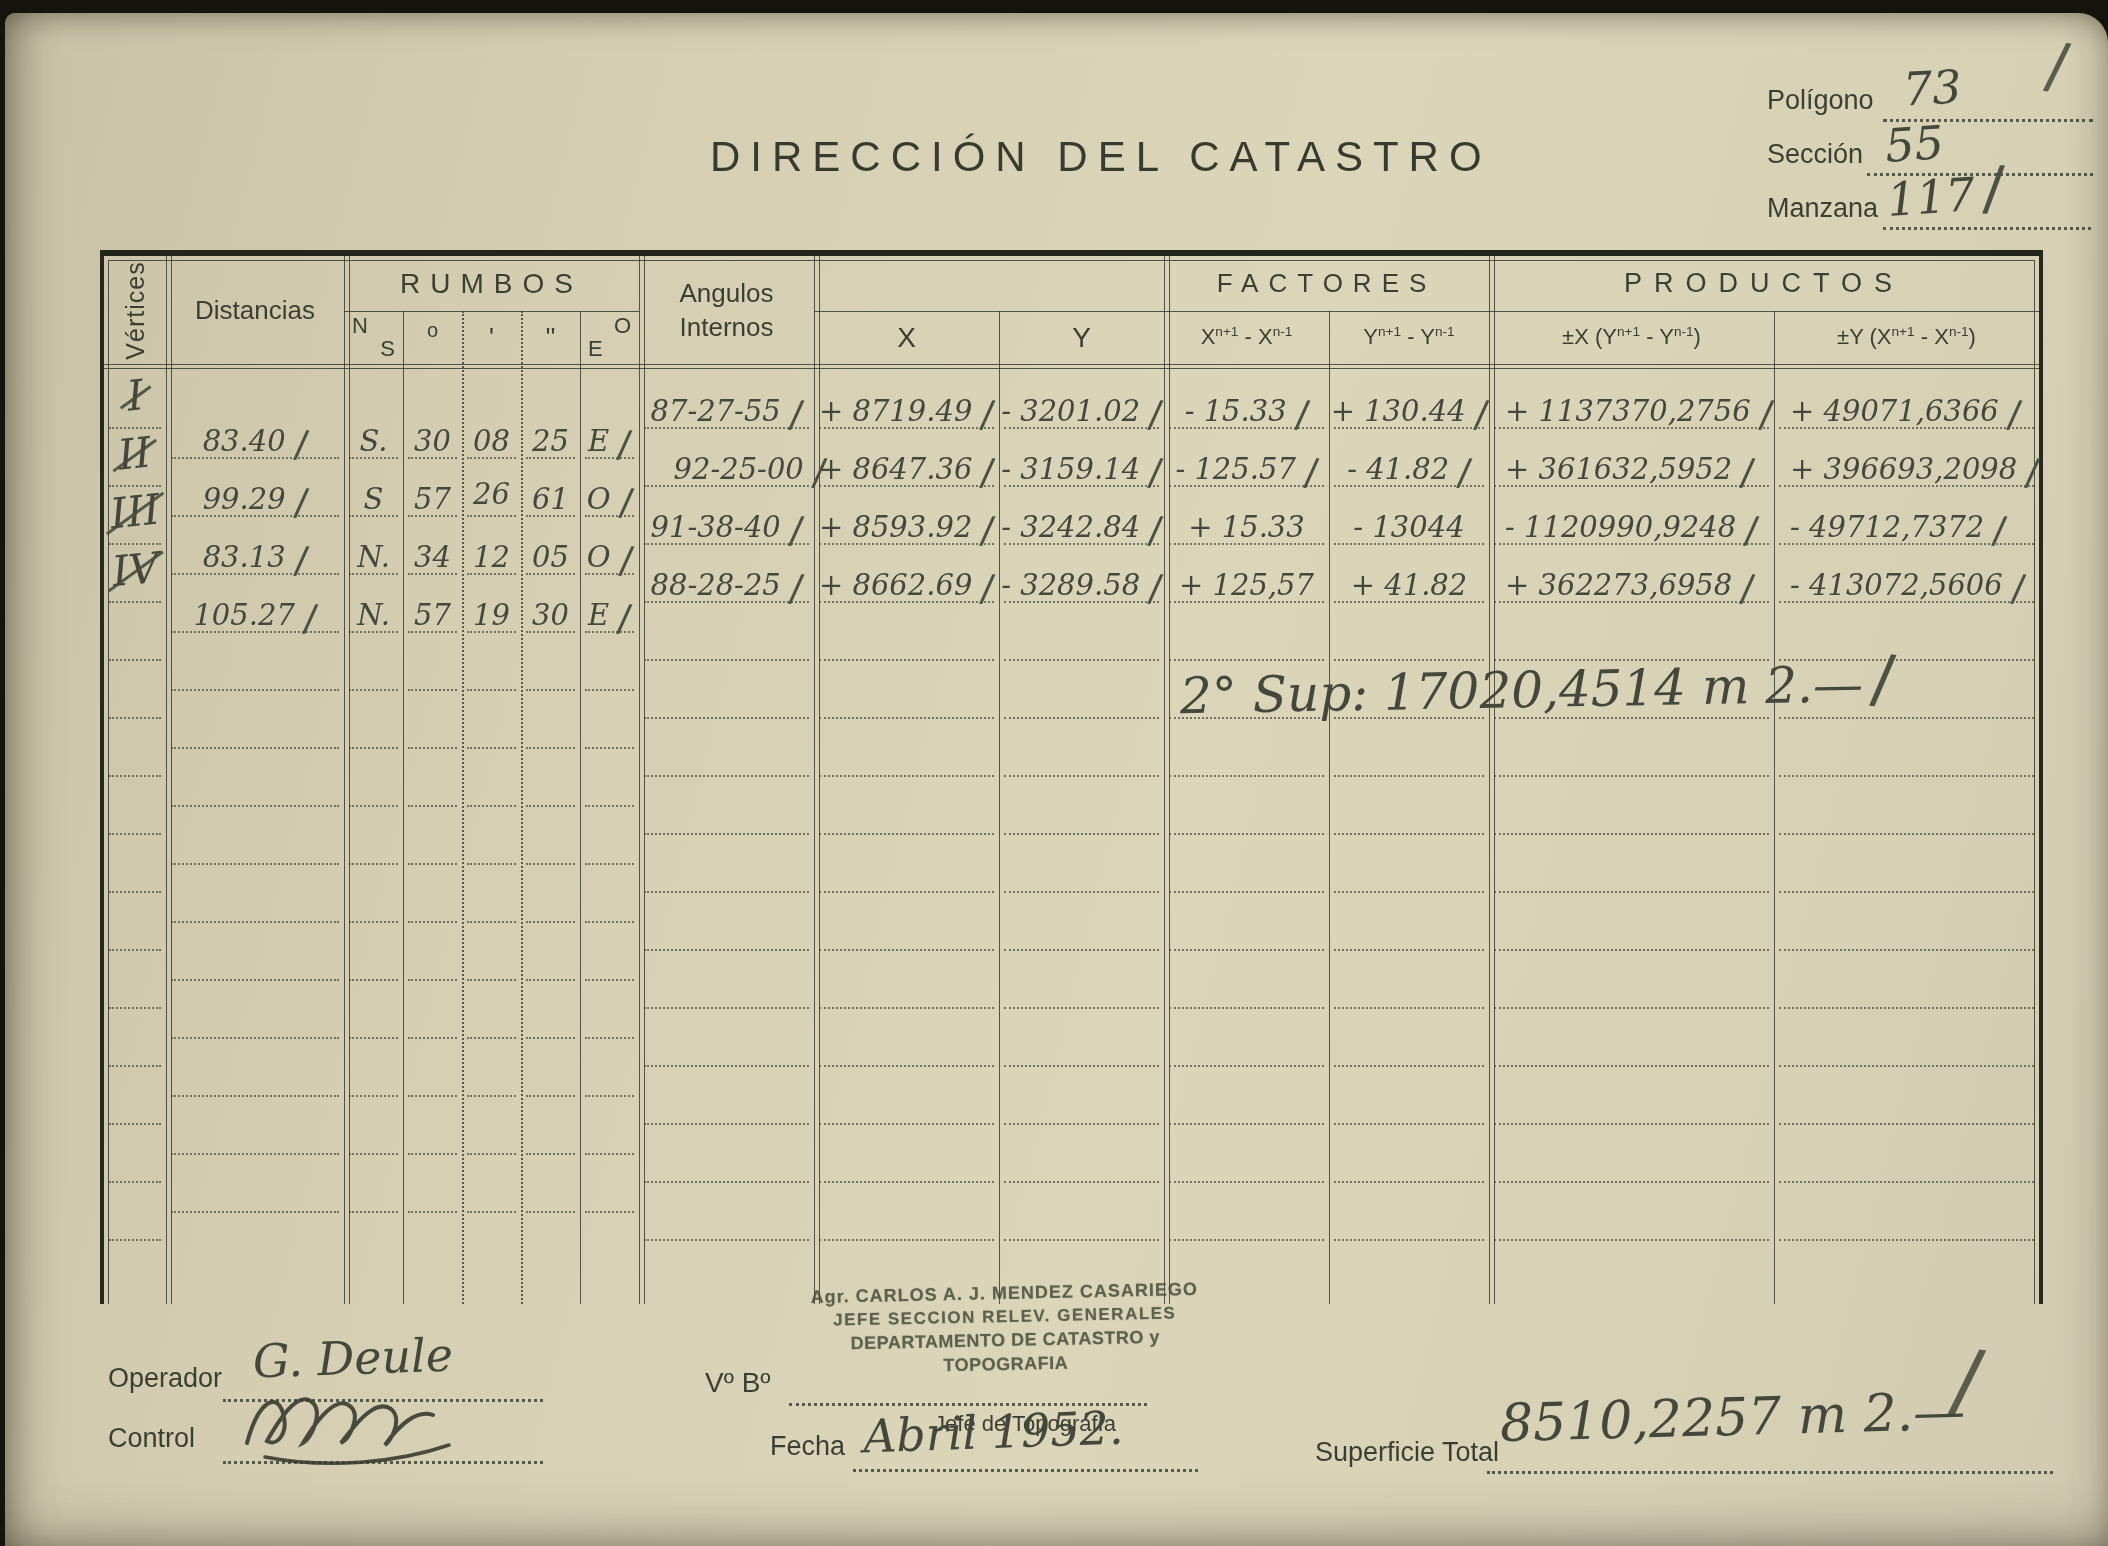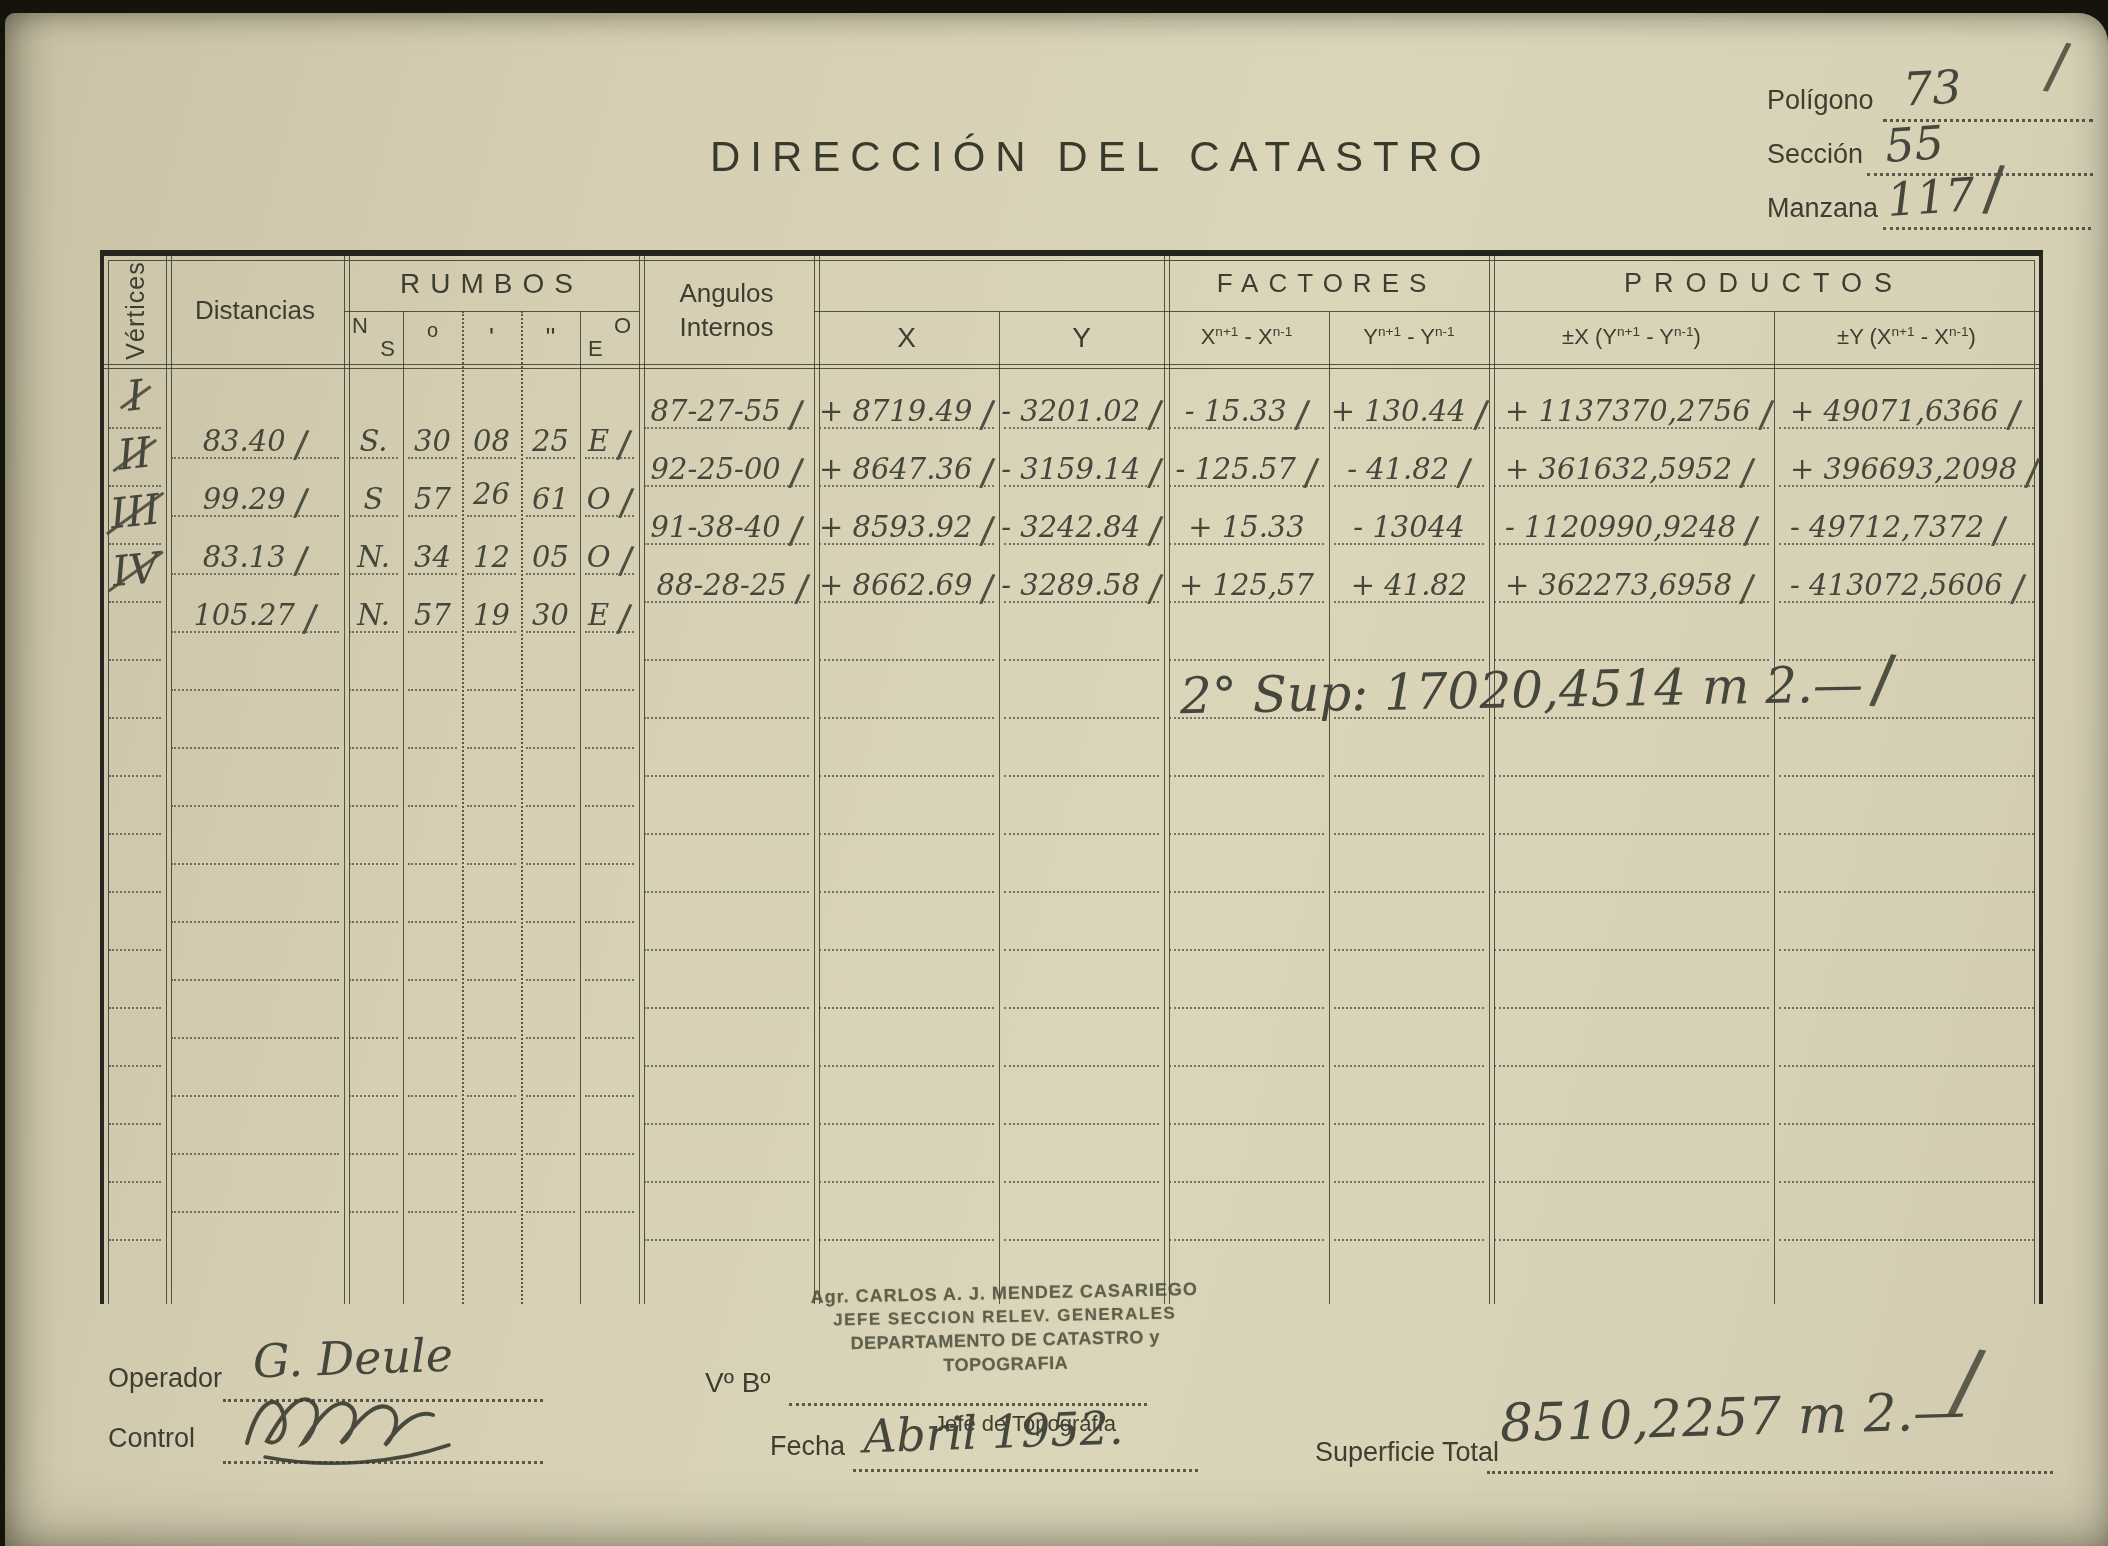--- a/index.html
+++ b/index.html
@@ -368,21 +368,21 @@
           <span>+ 1137370,2756</span>
           <span class="tick">∕</span>
         </div>
         <div class="cell hw left" style="left: 1670px; top: 128px; width: 265px; height: 44px;">
           <span>+ 49071,6366</span>
           <span class="tick">∕</span>
         </div>
         <div class="cell hw vnum" style="left: 0px; top: 178px; width: 62px; height: 44px;">
           <span>II</span>
         </div>
-        <div class="cell hw" style="left: 535px; top: 186px; width: 175px; height: 44px; align-items: flex-end;">
+        <div class="cell hw" style="left: 558px; top: 186px; width: 175px; height: 44px; align-items: flex-end;">
           <span>92-25-00</span>
           <span class="tick">∕</span>
         </div>
         <div class="cell hw" style="left: 710px; top: 186px; width: 185px; height: 44px;">
           <span>+ 8647.36</span>
           <span class="tick">∕</span>
         </div>
         <div class="cell hw" style="left: 895px; top: 186px; width: 165px; height: 44px;">
           <span>- 3159.14</span>
           <span class="tick">∕</span>
@@ -428,21 +428,21 @@
           <span>- 1120990,9248</span>
           <span class="tick">∕</span>
         </div>
         <div class="cell hw left" style="left: 1670px; top: 244px; width: 265px; height: 44px;">
           <span>- 49712,7372</span>
           <span class="tick">∕</span>
         </div>
         <div class="cell hw vnum" style="left: 0px; top: 294px; width: 62px; height: 44px;">
           <span>IV</span>
         </div>
-        <div class="cell hw" style="left: 535px; top: 302px; width: 175px; height: 44px; margin-left: 6px;">
+        <div class="cell hw" style="left: 535px; top: 302px; width: 175px; height: 44px;">
           <span>88-28-25</span>
           <span class="tick">∕</span>
         </div>
         <div class="cell hw" style="left: 710px; top: 302px; width: 185px; height: 44px;">
           <span>+ 8662.69</span>
           <span class="tick">∕</span>
         </div>
         <div class="cell hw" style="left: 895px; top: 302px; width: 165px; height: 44px;">
           <span>- 3289.58</span>
           <span class="tick">∕</span>

